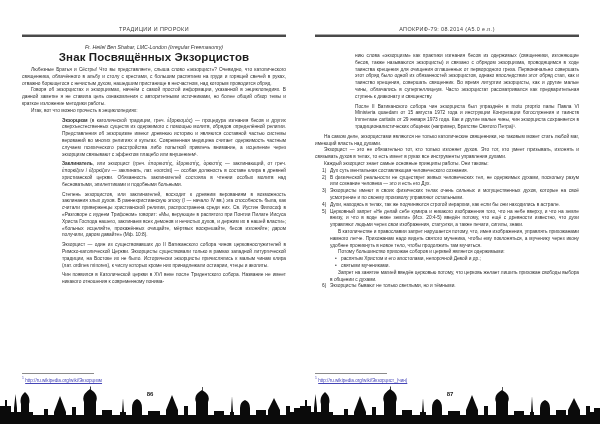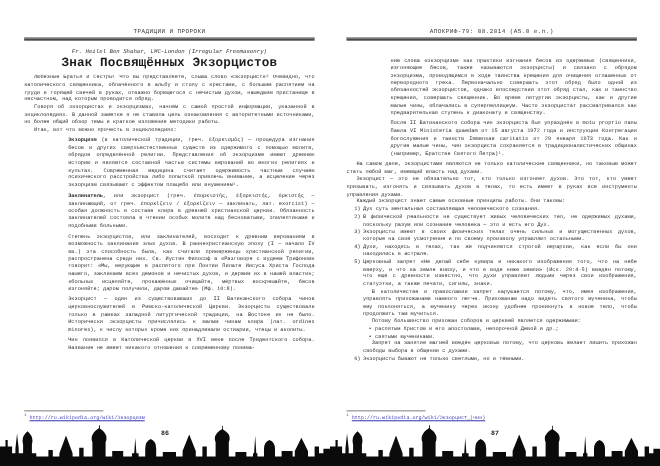--- a/index.html
+++ b/index.html
@@ -2,21 +2,21 @@
 <html><head>
 <meta charset="utf-8">
 <style>
   html,body{margin:0;padding:0;}
   body{
     width:600px;height:424px;position:relative;overflow:hidden;
     background:#ffffff;
     font-family:"Liberation Sans", sans-serif;
     color:#2b2b2b;
   }
-  .page{position:absolute;top:0;height:421px;box-sizing:border-box;font-family:Liberation Mono, monospace;}
+  .page{position:absolute;top:0;height:421px;box-sizing:border-box;}
   .page-left{left:0;width:300px;padding:26px 14px 0 22px;}
   .page-right{left:300px;width:300px;padding:26px 21px 0 15px;}
 
   .running-head{
     text-align:center;font-size:5.4px;letter-spacing:0.4px;color:#3a3a3a;
     padding-bottom:2px;
   }
   .head-rule{height:2px;background:#4a4a4a;border-top:1px solid #a9a9a9;margin-bottom:2px;}
 
   .author-line{

